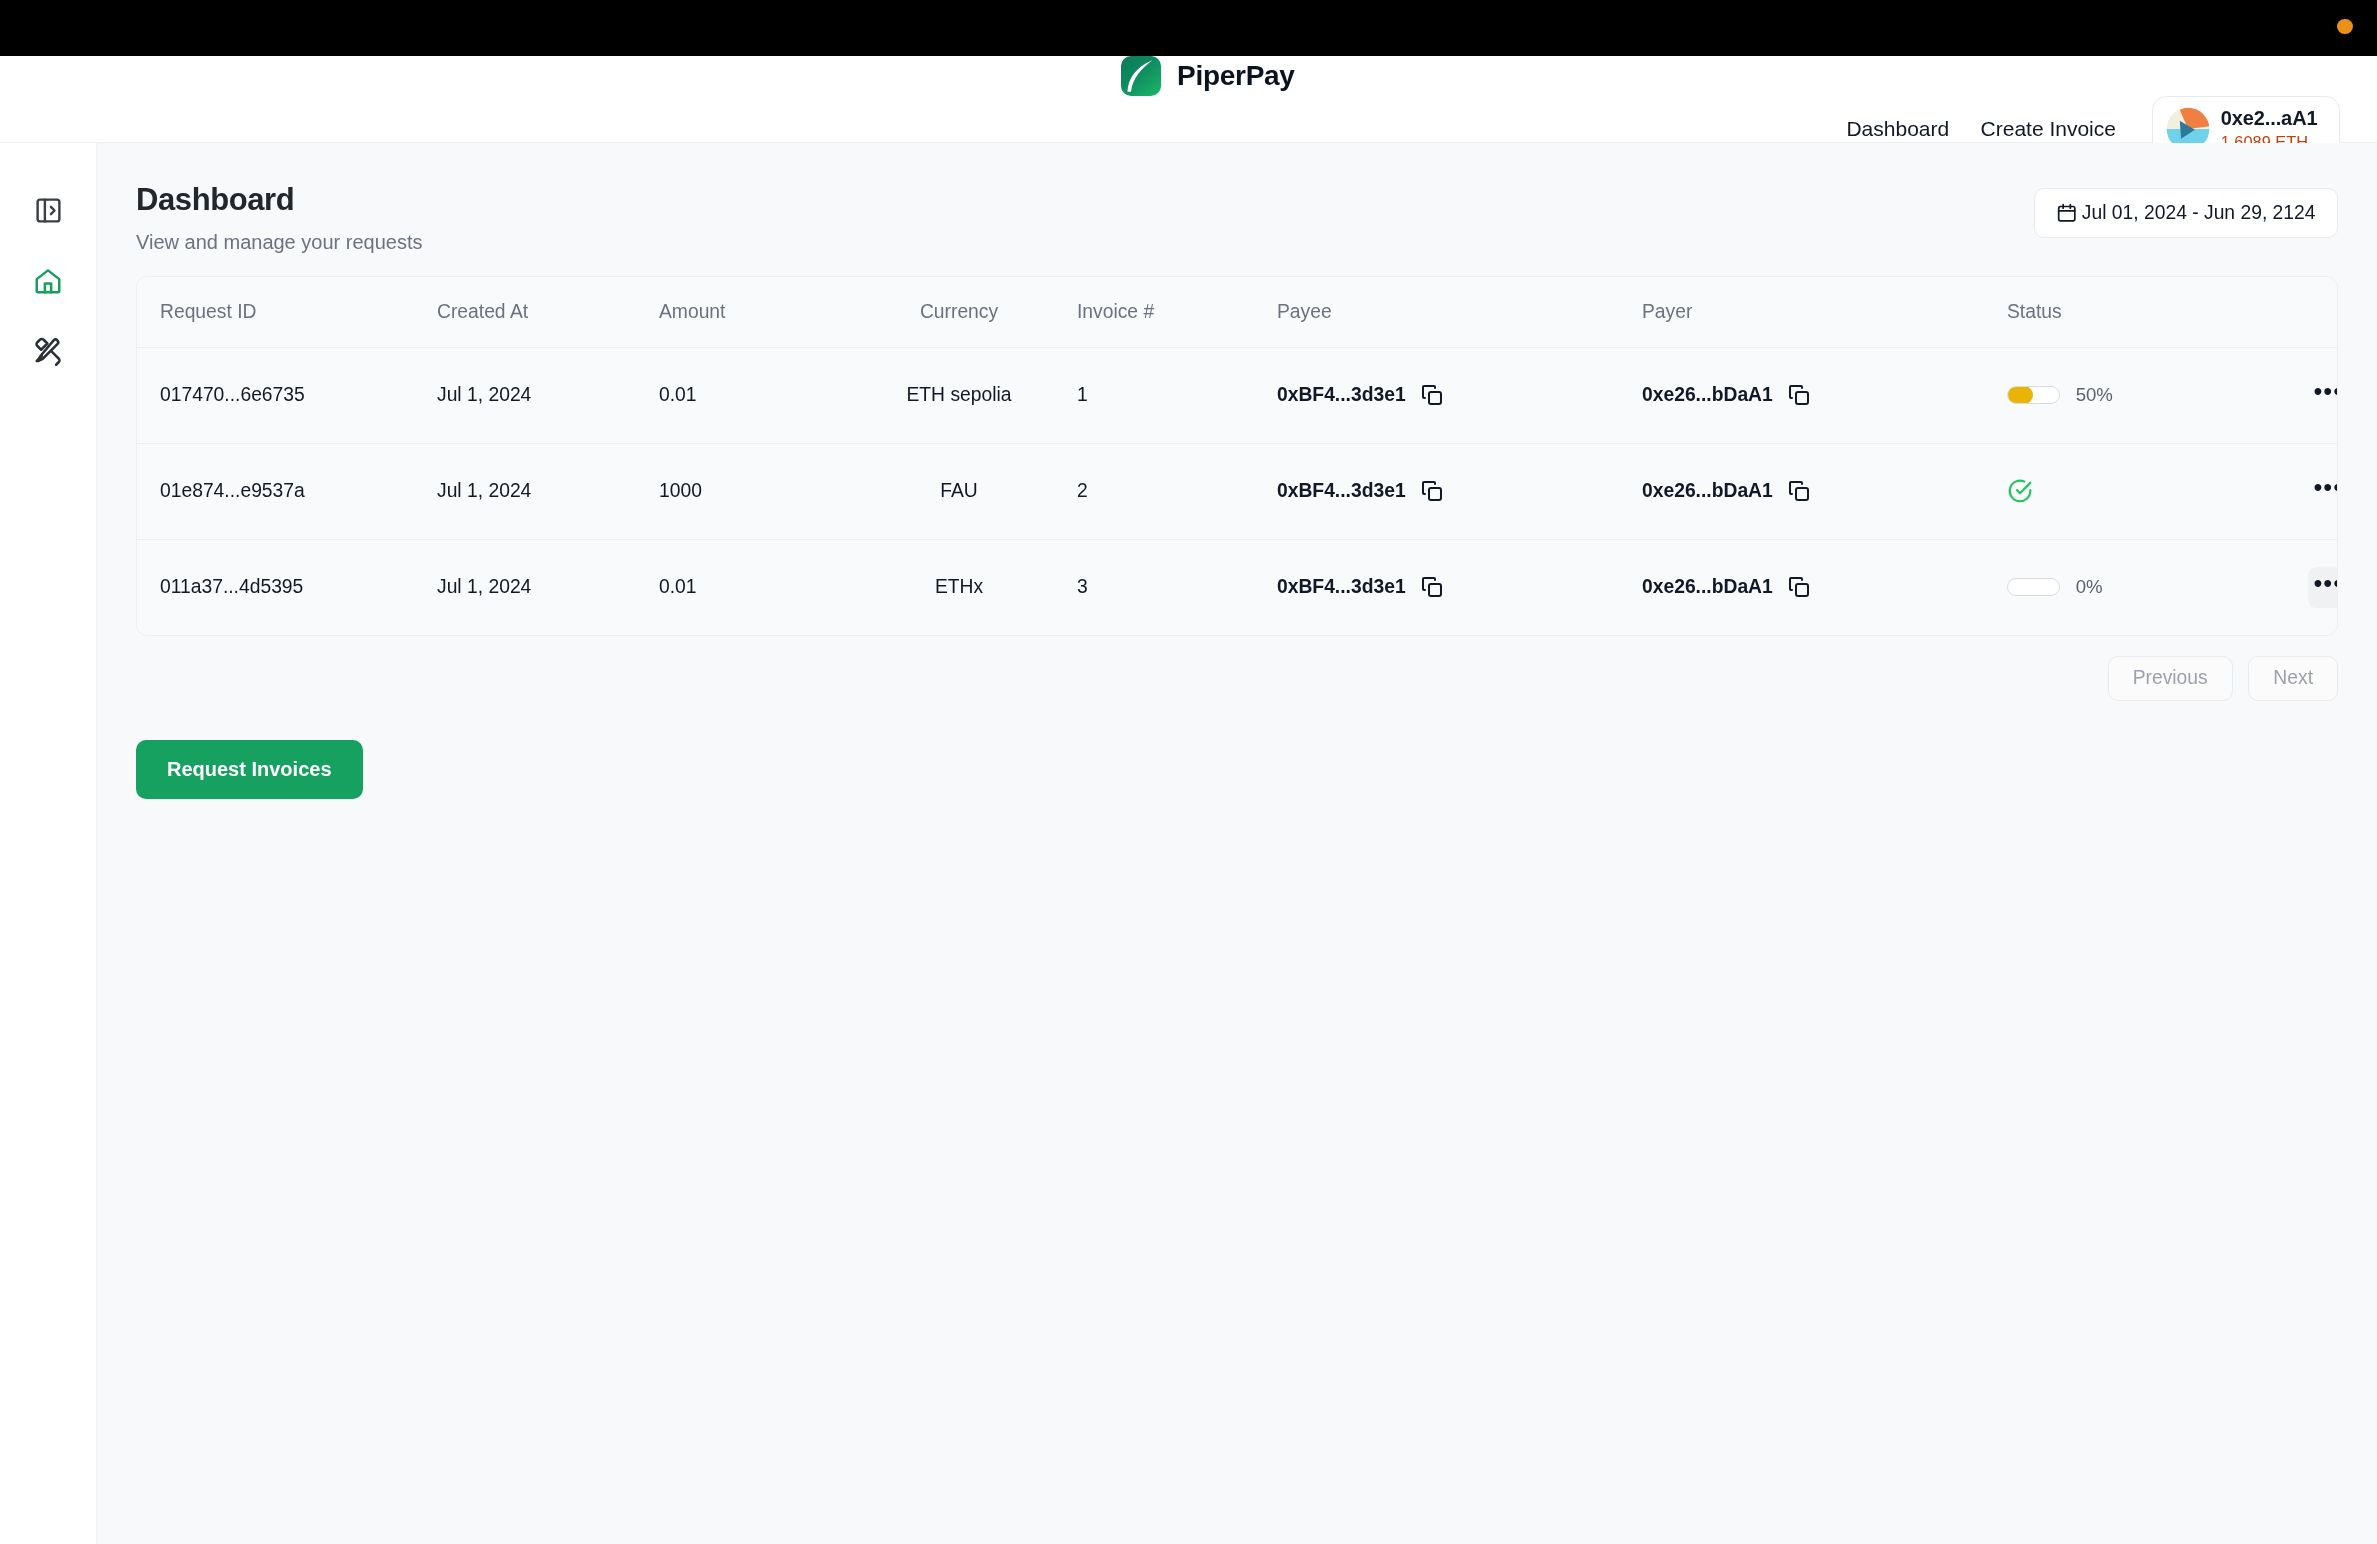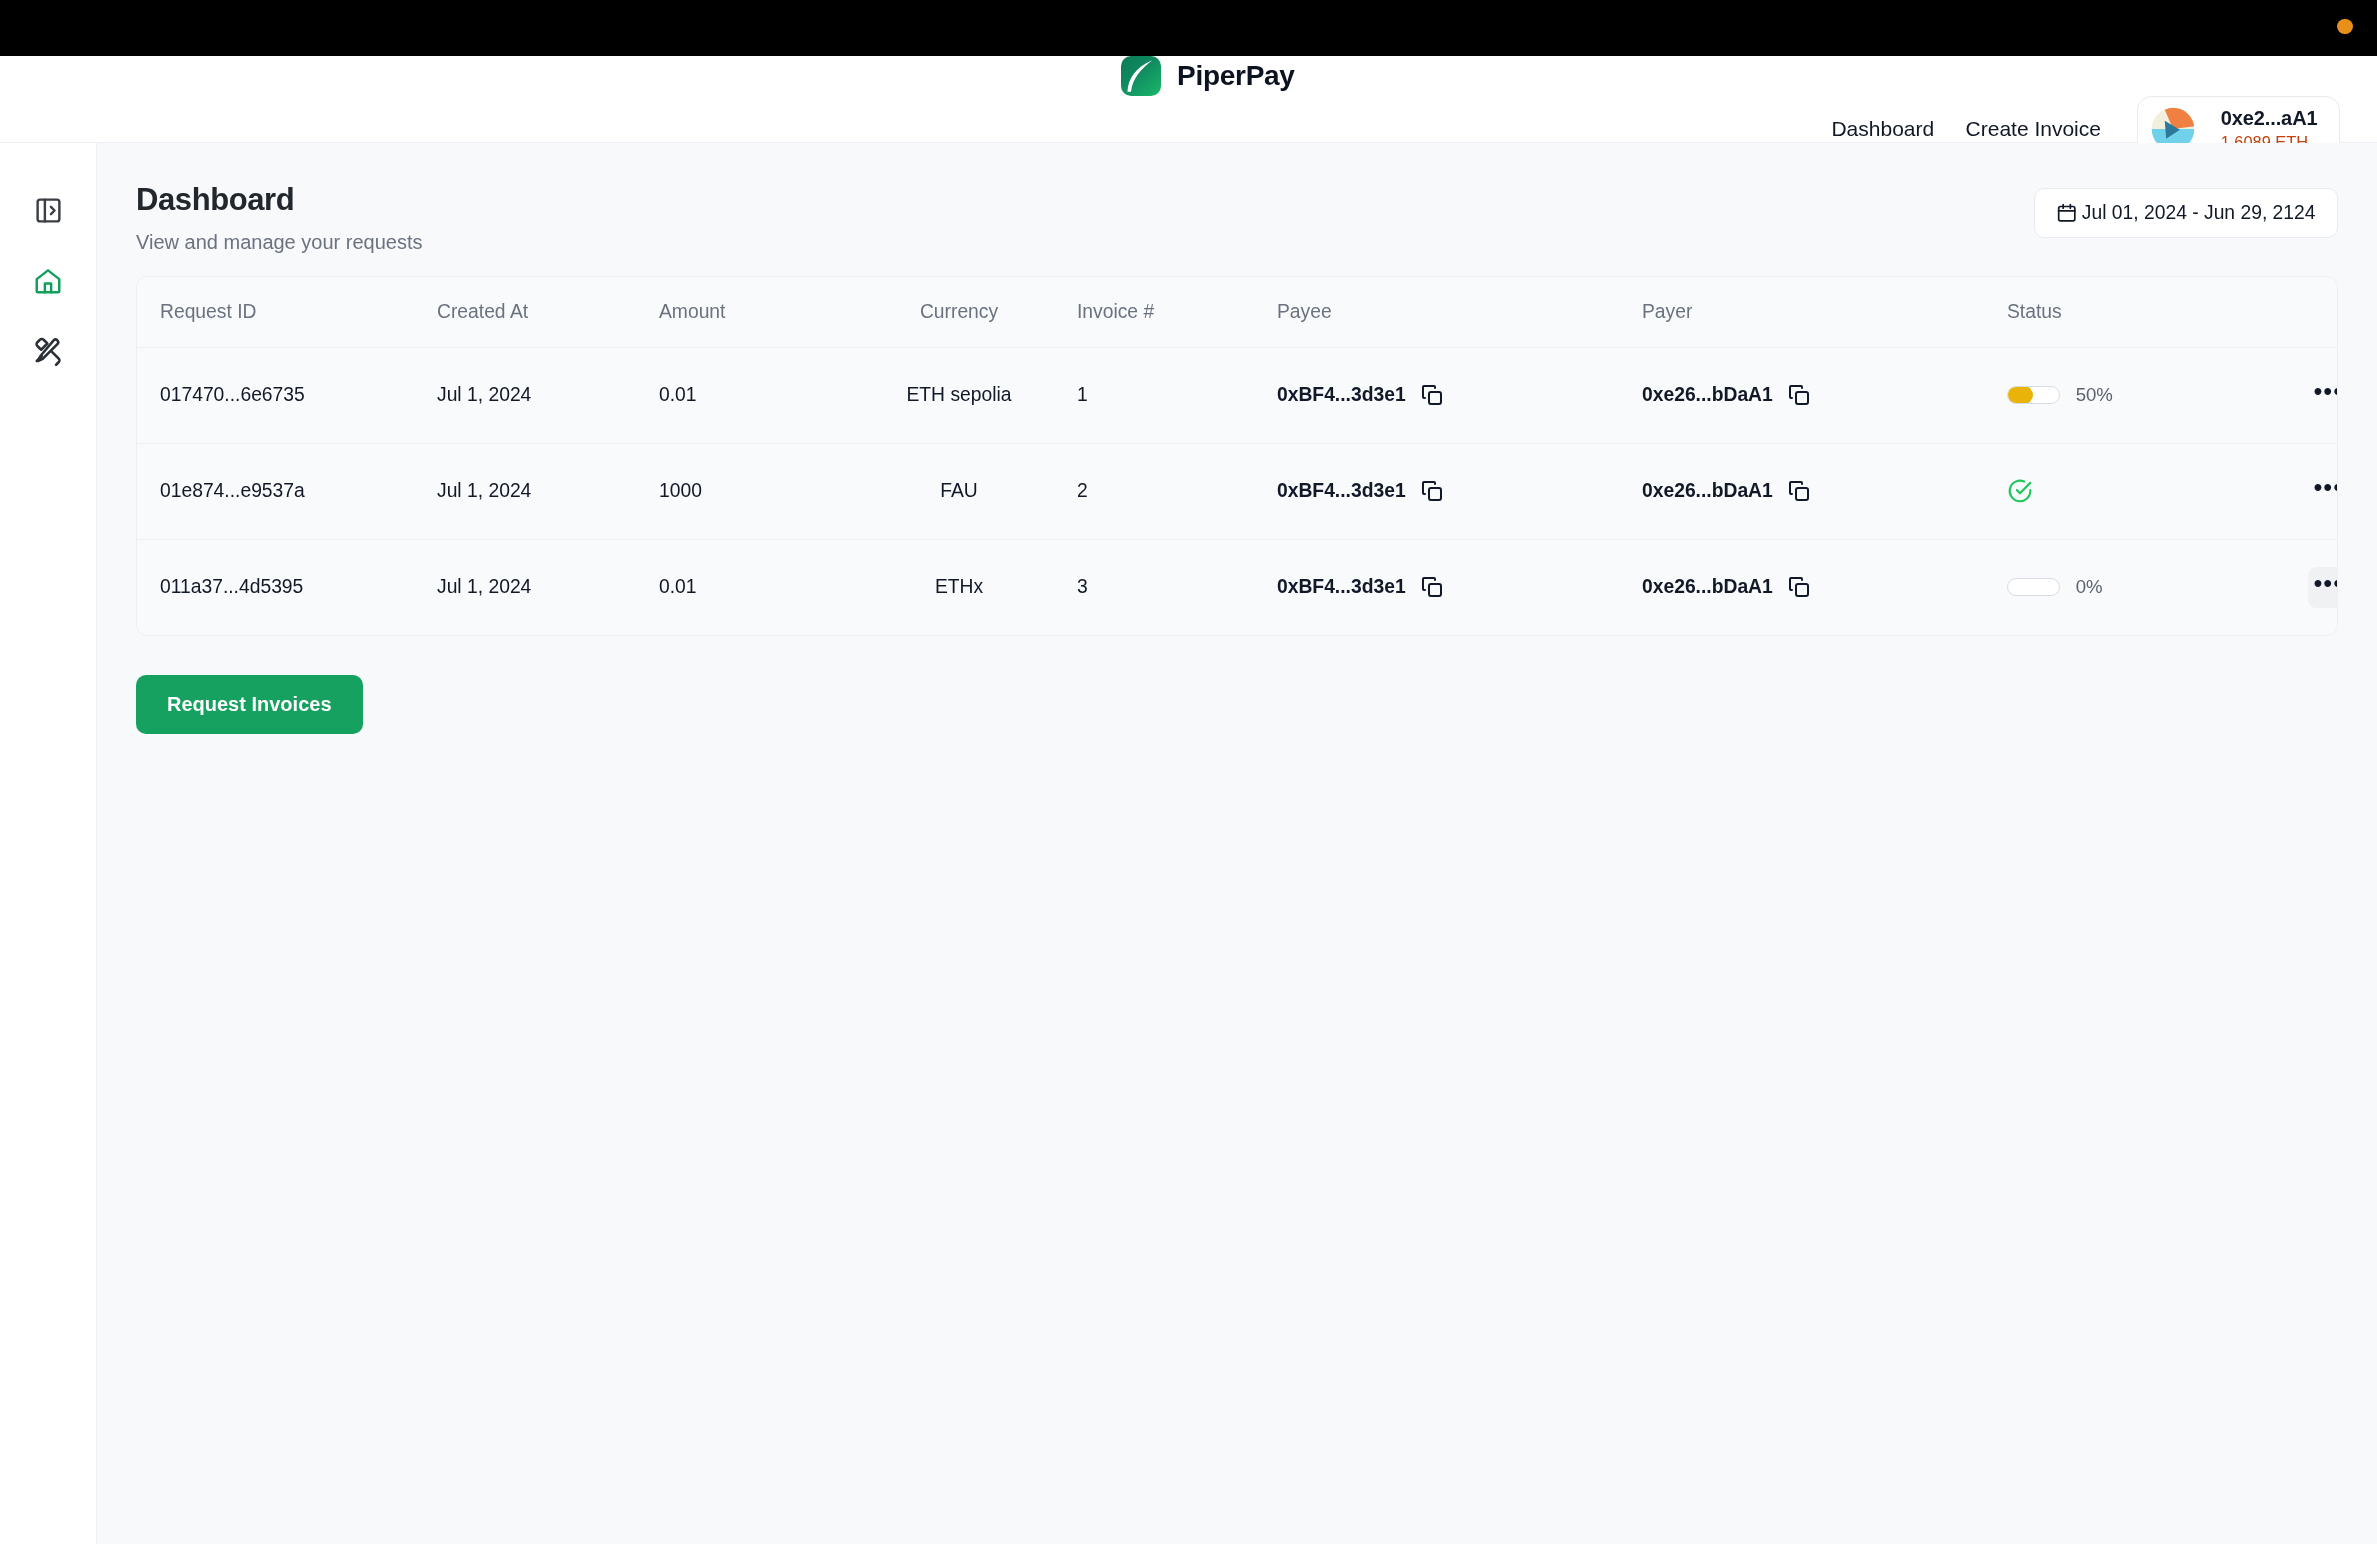--- a/index.html
+++ b/index.html
@@ -50,21 +50,21 @@
   .header-right {
     margin-left: auto; margin-right: 37px;
     display: flex; align-items: center; gap: 0;
   }
   .nav-link {
     font-size: 21px; color: #111827; font-weight: 500;
     padding: 0 15.7px; cursor: pointer; white-space: nowrap;
   }
   .wallet-chip {
     margin-left: 20px;
-    display: flex; align-items: center; gap: 26px;
+    display: flex; align-items: center; gap: 11px;
     border: 1.4px solid #e7eaee; border-radius: 14.3px;
     padding: 10px 21.5px 10px 13px;
     background: #ffffff; cursor: pointer;
   }
   .wallet-avatar { width: 44px; height: 44px; flex: none; }
   .wallet-text { display: flex; flex-direction: column; gap: 2.9px; }
   .wallet-addr { font-size: 20px; font-weight: bold; color: #111827; letter-spacing: -0.1px; }
   .wallet-bal  { font-size: 16.4px; color: #c2410c; }
 
   
@@ -394,16 +394,20 @@
         <div class="dots-btn hover">
           <span class="dots-glyph">•••</span>
         </div>
       </div>
     </td>
           </tr>
         </tbody>
     </table>
   </div>
 
+  <div class="pager">
+    <button class="pg-btn">Previous</button>
+    <button class="pg-btn">Next</button>
+  </div>
 
   <button class="refresh-btn">Request Invoices</button>
 </div>
 
 
 </body></html>

